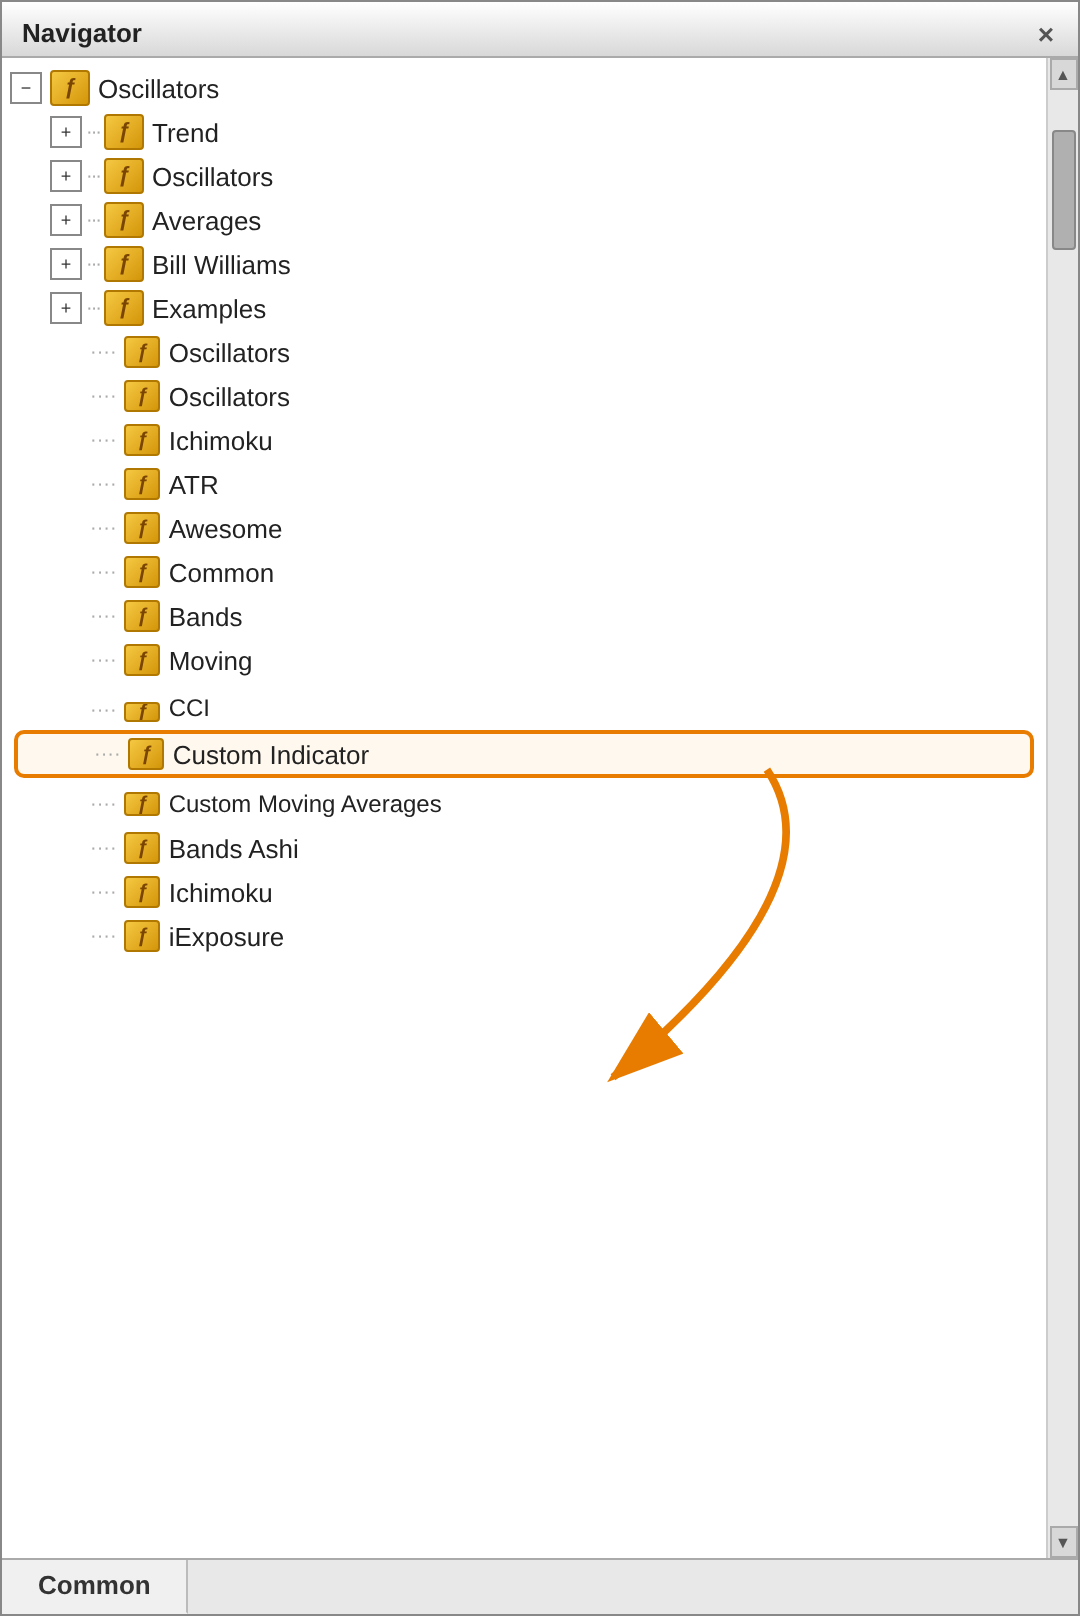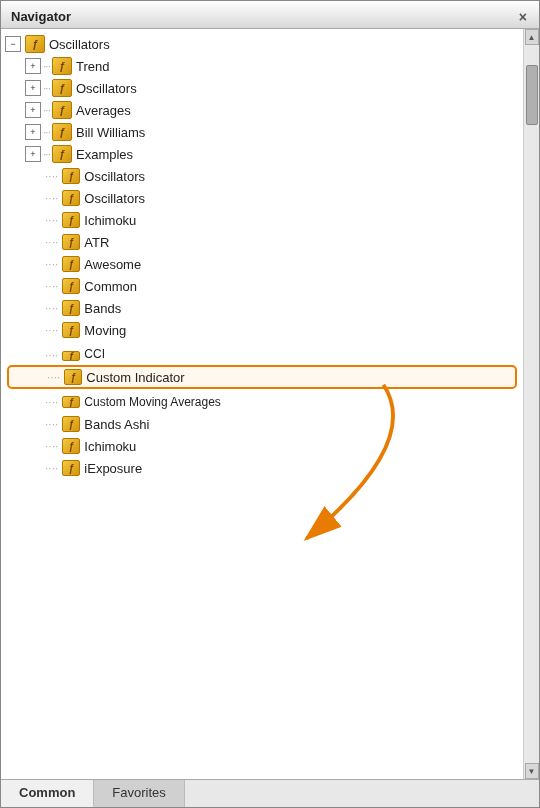--- a/index.html
+++ b/index.html
@@ -341,15 +341,14 @@
           <polygon points="0 0, 10 3.5, 0 7" fill="#e87c00"></polygon>
         </marker>
       </defs>
       <path d="M 380 370 Q 420 430 300 530" stroke="#e87c00" stroke-width="4" fill="none" marker-end="url(#arrowhead)"></path>
     </svg>
 
   </div>
 
   <div class="tabs-bar">
     <div class="tab active">Common</div>
-    <div class="tab">Favorites</div>
   </div>
 </div>
 
 </body></html>

